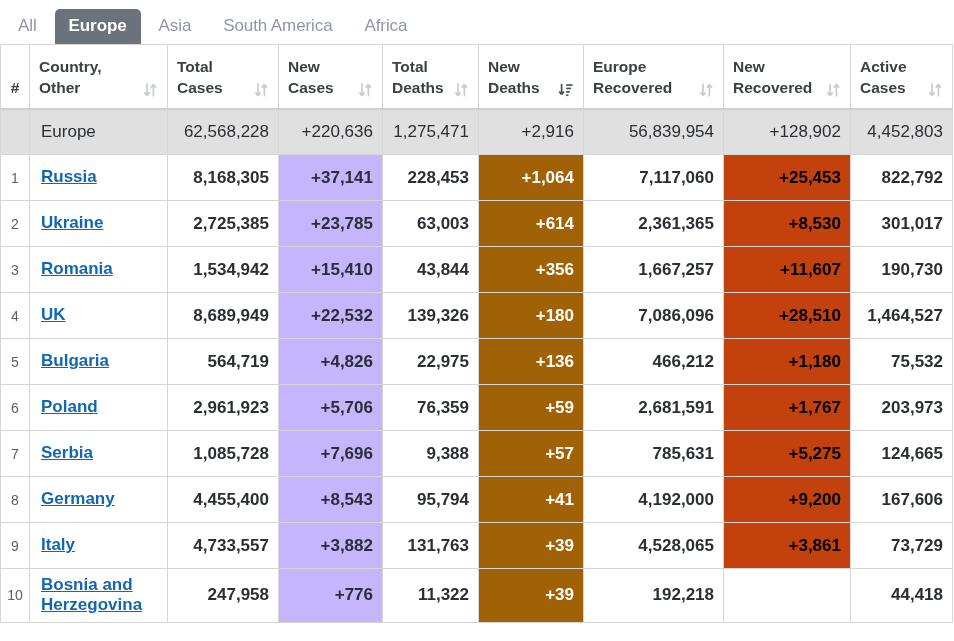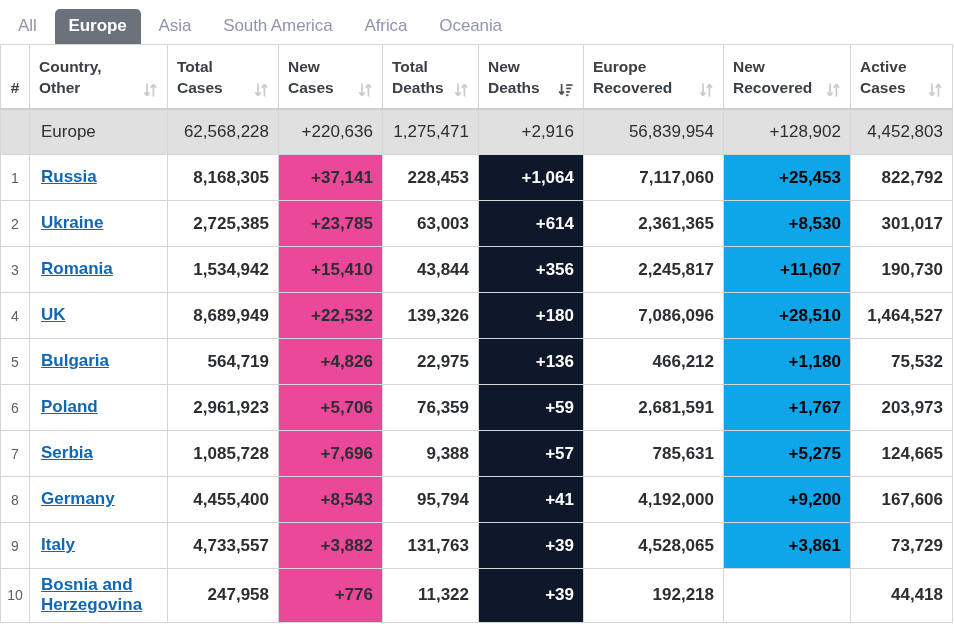--- a/index.html
+++ b/index.html
@@ -109,37 +109,36 @@
 
   
   tr.summary td {
     background: #e0e0e0;
     font-weight: normal;
     color: #2b2f33;
   }
   tr.summary td.country { font-weight: normal; color: #2b2f33; }
 
   
-  td.hl-yellow { background: #ec4899; }
-  td.hl-red    { background: #0f172a; color: #ffffff; }
-  td.hl-green  { background: #0ea5e9; color: #000000; }
+  td.hl-yellow { background: #c4b5fd; }
+  td.hl-red    { background: #a16207; color: #ffffff; }
+  td.hl-green  { background: #c2410c; color: #000000; }
   tr.summary td.hl-yellow,
   tr.summary td.hl-red,
   tr.summary td.hl-green { background: #e0e0e0; color: #2b2f33; }
 </style>
 </head>
 <body>
 
 <div id="tabbar">
     <div class="tab">All</div>
     <div class="tab active">Europe</div>
     <div class="tab">Asia</div>
     <div class="tab">South America</div>
     <div class="tab">Africa</div>
-    <div class="tab">Oceania</div>
   </div>
 
 <div id="table-wrap">
   <table>
     <colgroup>
       <col class="c-num">
         <col class="c-ctry">
         <col class="c-tc">
         <col class="c-nc">
       <col class="c-td">
@@ -262,21 +261,21 @@
           <td class="num hl-green">+8,530</td>
           <td class="num">301,017</td>
         </tr>
         <tr>
           <td class="idx">3</td>
           <td class="country"><a href="#">Romania</a></td>
           <td class="num">1,534,942</td>
           <td class="num hl-yellow">+15,410</td>
           <td class="num">43,844</td>
           <td class="num hl-red">+356</td>
-          <td class="num">2,245,817</td>
+          <td class="num">1,667,257</td>
           <td class="num hl-green">+11,607</td>
           <td class="num">190,730</td>
         </tr>
         <tr>
           <td class="idx">4</td>
           <td class="country"><a href="#">UK</a></td>
           <td class="num">8,689,949</td>
           <td class="num hl-yellow">+22,532</td>
           <td class="num">139,326</td>
           <td class="num hl-red">+180</td>

